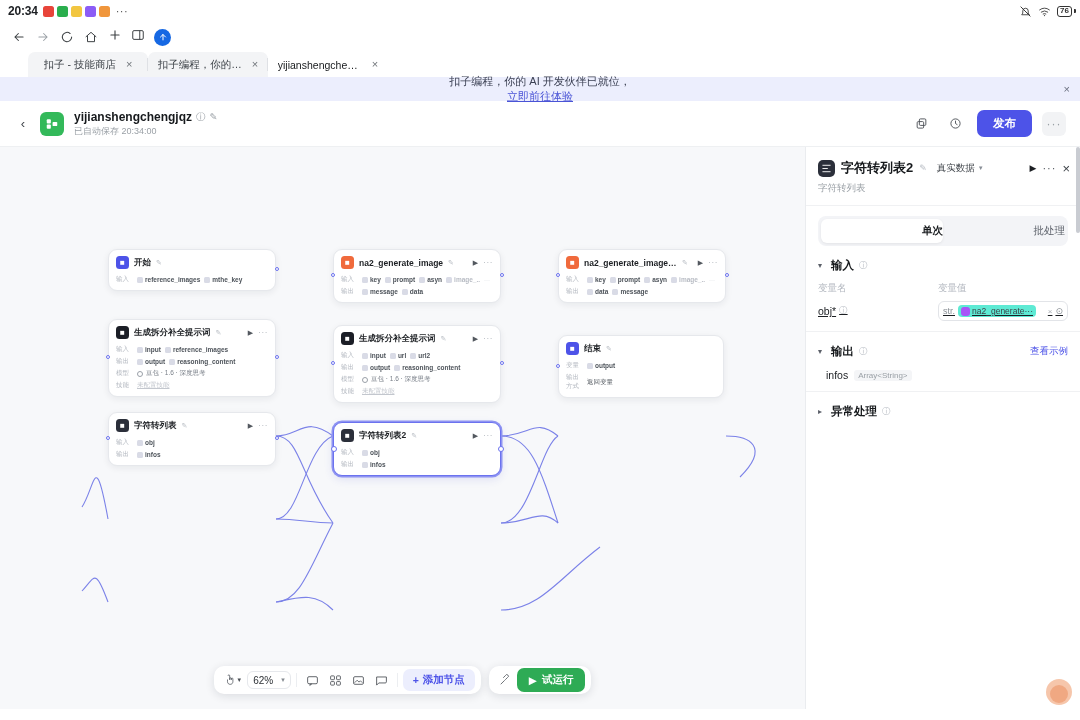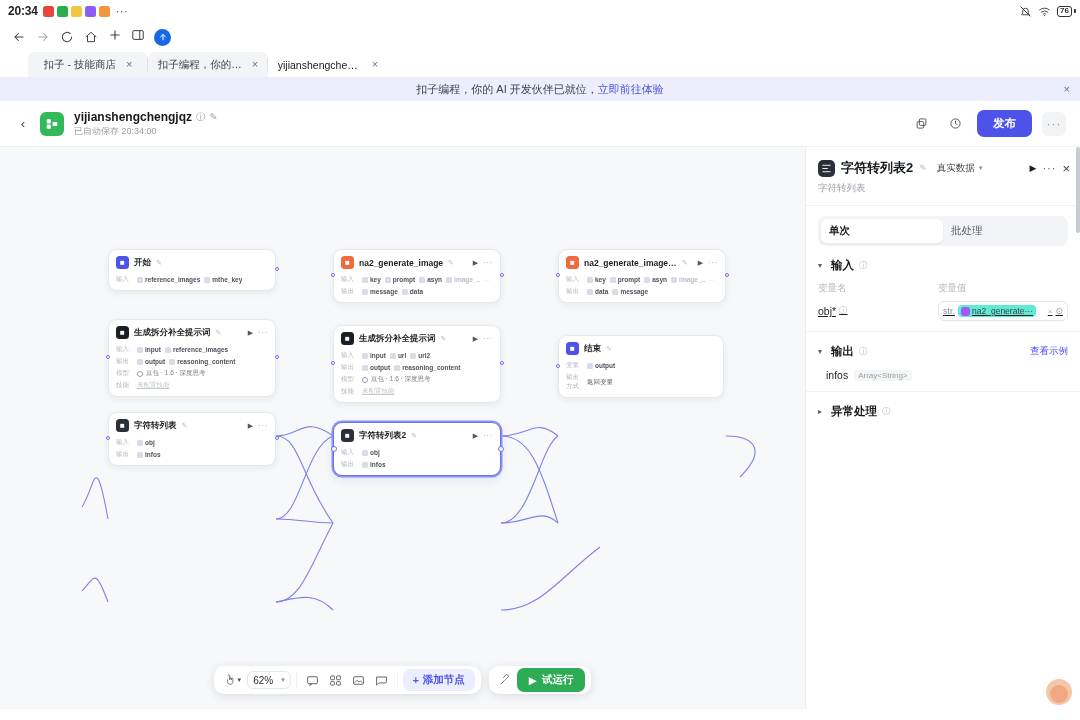--- a/index.html
+++ b/index.html
@@ -46,23 +46,23 @@
   }
   .tab.active { background:#fff; color:#16191c; }
   .tab .lbl { max-width:84px; overflow:hidden; text-overflow:ellipsis; white-space:nowrap; }
   .tab .x { font-size:11px; color:#70757a; line-height:1; }
   .tab .sep { position:absolute; right:0; top:6px; height:13px; width:1px; background:#dfe1e5; }
   .tab.active .sep, .tab:last-of-type .sep { display:none; }
 
   
   .promo {
     height:24px; background:#eceefd; display:flex; align-items:center; justify-content:center;
-    font-size:11px; color:#3a3f52; position:relative;
+    font-size:11px; color:#3a3f52; position:relative;flex-direction:column;
   }
-  .promo a { color:#4a54d6; }
+  .promo a { color:#4a54d6; text-decoration:underline; }
   .promo .close { position:absolute; right:10px; color:#6b7080; font-size:11px; }
 
   
   .wfheader { height:46px; background:#fff; display:flex; align-items:center; padding:0 14px 0 16px; gap:10px; border-bottom:1px solid #eef0f2; }
   .backchev { color:#40454b; font-size:13px; width:14px; text-align:center; }
   .applogo { width:24px; height:24px; border-radius:6px; background:#33b95a; display:flex; align-items:center; justify-content:center; }
   .wftitlewrap { line-height:1.25; }
   .wftitle { font-size:12px; font-weight:700; color:#16191c; display:flex; align-items:center; gap:4px; }
   .wftitle .mini { color:#9aa0a6; font-size:9.5px; font-weight:400; }
   .wfsub { font-size:9px; color:#9aa0a6; margin-top:1px; }
@@ -114,21 +114,21 @@
   .p-edit { color:#b6bbc2; font-size:9px; }
   .p-sel { font-size:9.5px; color:#3d4248; display:flex; align-items:center; gap:3px; margin-left:4px; }
   .p-caret { font-size:6px; color:#888e96; }
   .p-head .sp { flex:1; }
   .p-run { color:#1c1f23; font-size:9px; }
   .p-dots { color:#54595f; font-size:11px; letter-spacing:1px; }
   .p-x { color:#3d4248; font-size:13px; }
   .p-sub { font-size:9.5px; color:#9aa0a6; padding:2px 12px 10px 12px; border-bottom:1px solid #f0f1f3; }
 
   .segwrap { margin:10px 12px 0 12px; background:#f3f4f7; border-radius:8px; padding:3px; display:flex; }
-  .seg { flex:1; text-align:left; font-size:10.5px; padding:5px 8px; border-radius:6px; color:#5b6069; }
+  .seg { flex:1; text-align:right; font-size:10.5px; padding:5px 0; border-radius:6px; color:#5b6069; }
   .seg.on { background:#fff; color:#16191c; font-weight:700; box-shadow:0 1px 3px rgba(0,0,0,.07); }
 
   .sect { padding:12px 12px 10px 12px; border-bottom:1px solid #f0f1f3; }
   .sect-h { display:flex; align-items:center; gap:5px; }
   .sect-h .cv { color:#5b6069; font-size:8px; width:8px; }
   .sect-t { font-size:11.5px; font-weight:700; color:#16191c; }
   .iinfo { color:#b6bbc2; font-size:8.5px; }
   .sect-h .sp { flex:1; }
   .link { color:#4d53e8; font-size:9.5px; }
   .colhead { display:flex; margin-top:9px; font-size:9.5px; color:#b2b7bf; }

